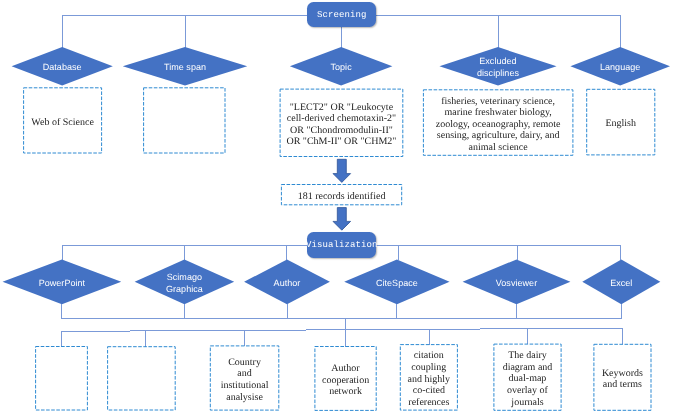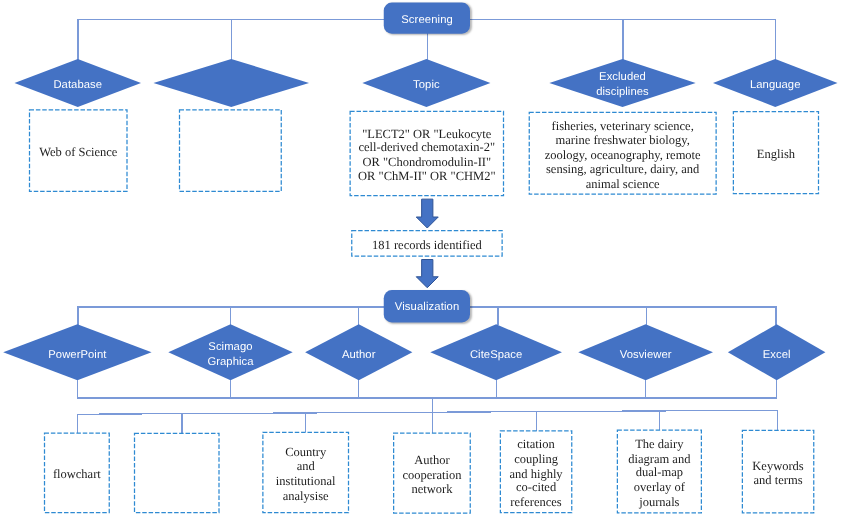--- a/index.html
+++ b/index.html
@@ -9,21 +9,21 @@
        text-rendering:geometricPrecision;}
   #stage{position:relative;width:673px;height:415px;background:#fff;}
   #wires{position:absolute;left:0;top:0;width:673px;height:415px;}
   #wires line{stroke:#7b9ad8;stroke-width:1;shape-rendering:crispEdges;stroke-linecap:square;}
   #wires rect.dash{fill:none;stroke:#2e8ad2;stroke-width:1;stroke-dasharray:3.6 1.5;}
   #wires polygon.dia{fill:#4472c4;}
   #wires polygon.arw{fill:#4472c4;stroke:#2f5496;stroke-width:0.8;stroke-linejoin:miter;}
   .pill,.lbl,.dbox{position:absolute;display:flex;align-items:center;justify-content:center;
        text-align:center;box-sizing:border-box;}
   .pill{background:#4472c4;border-radius:6.5px;box-shadow:1px 1px 1.6px rgba(0,0,0,0.28);
-        color:#ffffff;font-family:Liberation Sans, sans-serif;font-size:9px;letter-spacing:0.1px;justify-content:center;}
+        color:#ffffff;font-family:Liberation Mono, monospace;font-size:9px;letter-spacing:0.1px;justify-content:center;}
   .lbl{color:#ffffff;font-family:"Liberation Sans",sans-serif;font-size:9px;
        line-height:12px;letter-spacing:0.05px;padding-top:2.4px;}
   .lbl span{white-space:pre-line;}
   .dbox{color:#1d1d1d;font-family:"Liberation Serif",serif;font-size:10px;
         line-height:11.6px;padding-top:4px;}
   .dbox span{white-space:pre-line;}
 </style>
 </head>
 <body>
 
@@ -86,20 +86,23 @@
 <rect class="dash" x="493.9" y="344.1" width="67.2" height="66.2"></rect>
 <line x1="622" y1="328.2" x2="622" y2="343.8"></line>
 <rect class="dash" x="593.9" y="344.3" width="57.1" height="66"></rect>
 </svg>
 <div class="pill" style="left:307.3px;top:2.3px;width:68.8px;height:24.7px">
       <span>Screening</span>
     </div>
 <div class="lbl" style="left:11.6px;top:47.1px;width:101.2px;height:38.4px">
       <span>Database</span>
     </div>
+<div class="lbl" style="left:122.75px;top:47.1px;width:124.5px;height:38.4px">
+      <span>Time span</span>
+    </div>
 <div class="lbl" style="left:289.85px;top:47.1px;width:102.5px;height:38.4px">
       <span>Topic</span>
     </div>
 <div class="lbl" style="left:439.45px;top:47.1px;width:117.1px;height:38.4px">
       <span>Excluded
 disciplines</span>
     </div>
 <div class="lbl" style="left:570.4px;top:47.1px;width:99.6px;height:38.4px">
       <span>Language</span>
     </div>
@@ -140,23 +143,20 @@
     </div>
 <div class="lbl" style="left:344.25px;top:259.4px;width:105.3px;height:44.8px">
       <span>CiteSpace</span>
     </div>
 <div class="lbl" style="left:462.6px;top:259.4px;width:107.8px;height:44.8px">
       <span>Vosviewer</span>
     </div>
 <div class="lbl" style="left:582.3px;top:259.4px;width:78px;height:44.8px">
       <span>Excel</span>
     </div>
-<div class="dbox" style="left:35.1px;top:346px;width:52.8px;height:64.5px">
-      <span>flowchart</span>
-    </div>
 <div class="dbox" style="left:209.8px;top:345.4px;width:69.5px;height:65.2px">
       <span>Country
 and
 institutional
 analysise</span>
     </div>
 <div class="dbox" style="left:314.4px;top:346px;width:62.3px;height:64.9px">
       <span>Author
 cooperation
 network</span>

